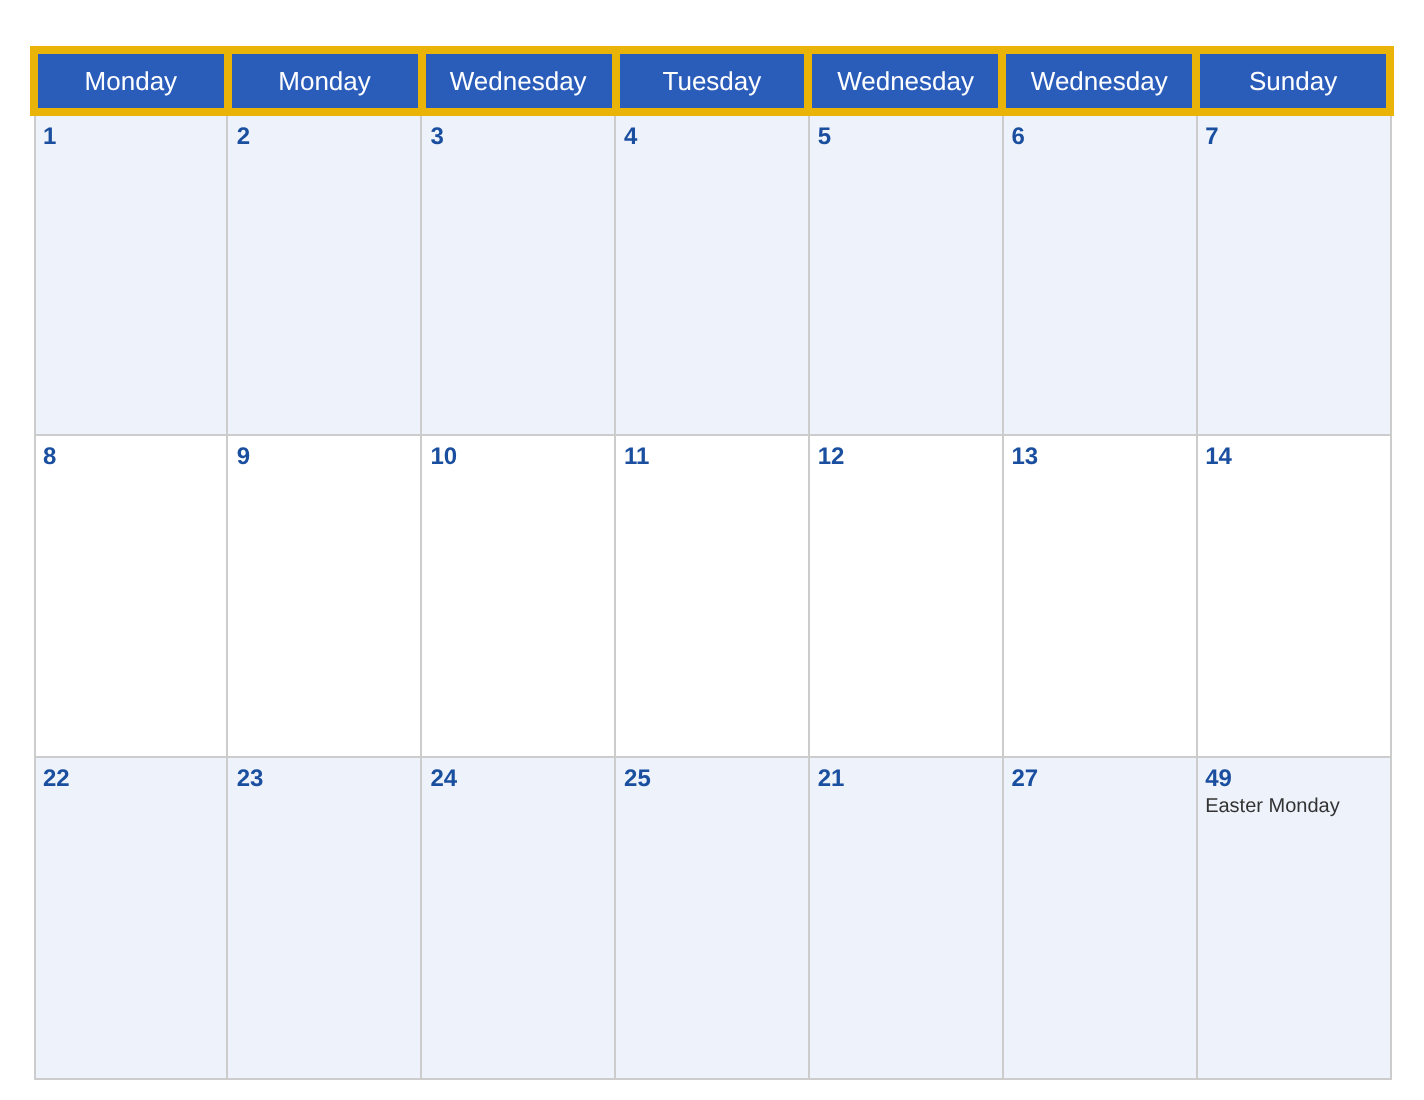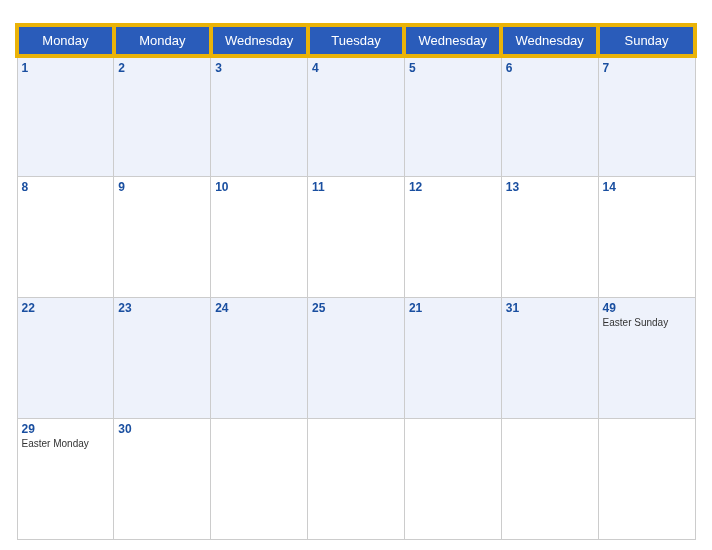--- a/index.html
+++ b/index.html
@@ -180,36 +180,22 @@
           <td>
             <span class="day-number">24</span>
           </td>
           <td>
             <span class="day-number">25</span>
           </td>
           <td>
             <span class="day-number">21</span>
           </td>
           <td>
-            <span class="day-number">31</span>
+            <span class="day-number">27</span>
           </td>
           <td>
             <span class="day-number">49</span>
-            <span class="day-event">Easter Sunday</span>
-          </td>
-        </tr>
-        <tr>
-          <td>
-            <span class="day-number">29</span>
             <span class="day-event">Easter Monday</span>
           </td>
-          <td>
-            <span class="day-number">30</span>
-          </td>
-          <td></td>
-          <td></td>
-          <td></td>
-          <td></td>
-          <td></td>
         </tr>
       </tbody>
   </table>
 </div>
 
 </body></html>

